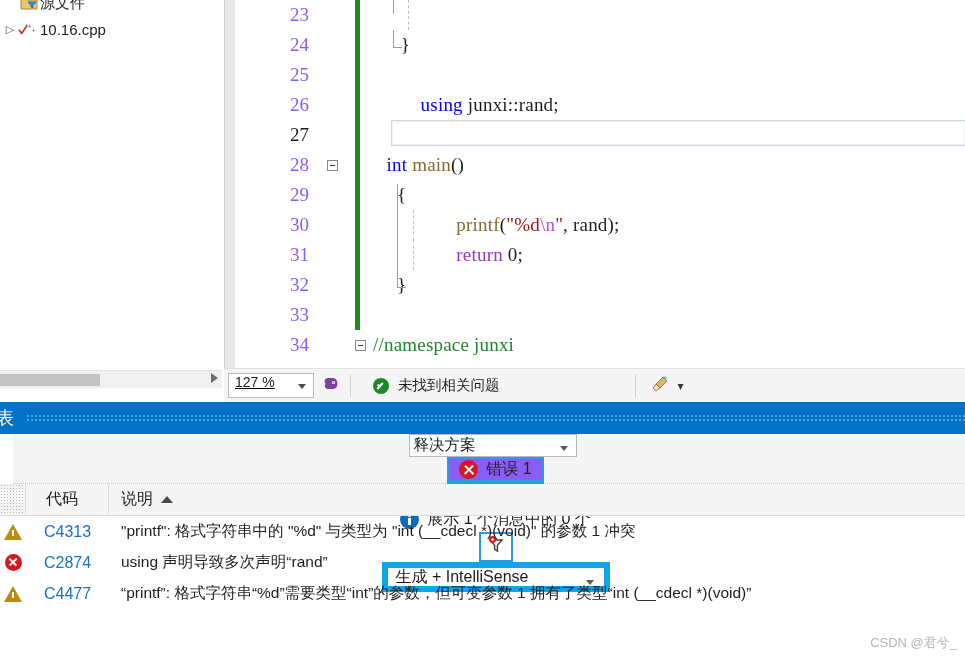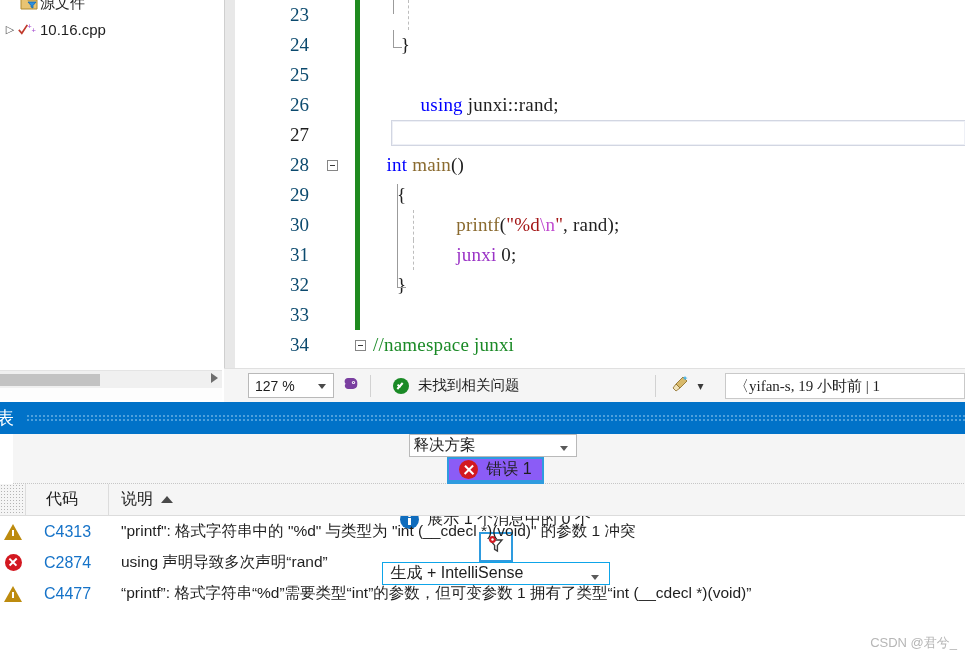--- a/index.html
+++ b/index.html
@@ -36,21 +36,21 @@
 
   
   #editor-pane {
     position: absolute; left: 224px; top: 0; width: 741px; height: 368px;
     background: #ffffff; border-left: 1px solid #cfcfcf;
   }
   #editor-gutter-bg { position:absolute; left:0; top:0; width:10px; height:368px; background:#e8e8e8; }
   .code-line { position: relative; height: 30px; display: flex; align-items: center; }
   .ln {
     width: 96px; flex: 0 0 96px; text-align: right; padding-right: 12px;
-    color: #0c4a6e; font-family: "Liberation Serif", serif; font-size: 19px;
+    color: #8b5cf6; font-family: "Liberation Serif", serif; font-size: 19px;
   }
   .fold {
     width: 22px; flex: 0 0 22px; display:flex; align-items:center; justify-content:center;
     color:#6e6e6e;
   }
   .foldbox {
     width: 11px; height: 11px; border: 1px solid #868686; background:#fff;
     position: relative;
   }
   .foldbox::before {
@@ -78,22 +78,22 @@
     background:#ffffff; border:1px solid #d2d6e2;
     box-shadow: inset 0 0 0 1px #eef0f6;
   }
 
   
   #editor-status {
     position:absolute; left:224px; top:368px; width:741px; height:34px;
     background:#f5f5f5; border-top:1px solid #e0e0e0; display:flex; align-items:center;
   }
   .zoom-combo {
-    margin-left:24px; width:86px; height:25px; background:#fff; border:1px solid #b9b9b9;
-    display:flex; align-items:center; position:relative;
+    margin-left:4px; width:86px; height:25px; background:#fff; border:1px solid #b9b9b9;
+    display:flex; position:relative;text-decoration:underline;
   }
   .zoom-combo .zv { font-size:14px; color:#1e1e1e; padding-left:6px; }
   .zoom-combo .caret { position:absolute; right:7px; top:10px; width:0;height:0;
     border-top:5px solid #4a4a4a; border-left:4px solid transparent; border-right:4px solid transparent;}
   .status-sep { width:1px; height:22px; background:#d2d2d2; margin:0 8px; }
   .status-text { font-size:14.5px; color:#1e1e1e; }
   .ok-circle { width:16px;height:16px;border-radius:50%;background:#1a8a26;position:relative; }
   .ok-circle::after{content:"";position:absolute;left:4px;top:7px;width:4px;height:2px;background:#fff;transform:rotate(45deg);}
   .ok-circle::before{content:"";position:absolute;left:6px;top:4px;width:2px;height:8px;background:#fff;transform:rotate(42deg);}
   .codelens-box {
@@ -131,21 +131,21 @@
   .err-icon::before{transform:rotate(45deg);} .err-icon::after{transform:rotate(-45deg);}
   .warn-icon { width:0;height:0;border-left:10px solid transparent;border-right:10px solid transparent;
     border-bottom:18px solid #bd8b0e; position:relative; flex:0 0 20px;}
   .warn-icon::after{content:"";position:absolute;left:-1.2px;top:6px;width:2.4px;height:7px;background:#fff;}
   .info-icon { width:19px;height:19px;border-radius:50%;background:#0f6cbd;position:relative;flex:0 0 19px;}
   .info-icon::before{content:"";position:absolute;left:8.2px;top:4px;width:2.6px;height:2.6px;background:#fff;border-radius:50%;}
   .info-icon::after{content:"";position:absolute;left:8.2px;top:8.2px;width:2.6px;height:7px;background:#fff;}
   .filter-btn { width:34px;height:34px;border:2px solid #2e9bdf;background:#fff;
     display:flex;align-items:center;justify-content:center; position:relative;}
   .build-combo {
-    width:228px; height:30px; background:#fff; border:1px solid #0ea5e9;
+    width:228px; height:30px; background:#fff; border:6px solid #0ea5e9;
     display:flex; align-items:center; position:relative;
   }
   .build-combo .bv { font-size:16px; color:#1e1e1e; padding-left:8px; }
   .build-combo .caret { position:absolute; right:10px; top:12px; width:0;height:0;
     border-top:5px solid #5a5a5a; border-left:4px solid transparent; border-right:4px solid transparent;}
 
   
   #el-header { position:absolute; left:0; top:82px; width:965px; height:32px;
     background:#f5f5f5; border-bottom:1px solid #dcdcdc; display:flex; align-items:center; }
   #el-header .gripcell { width:26px; flex:0 0 26px; height:100%; border-right:1px solid #dcdcdc;
@@ -280,21 +280,21 @@
       </span>
     </div>
 
     <div class="code-line">
       <span class="ln">31</span>
       <span class="fold"></span>
       <span class="changebar"></span>
       <span class="brace-bracket" style="left:172px; top:0; height:30px;"></span>
       <span class="blk-guide" style="left:188px;"></span>
       <span class="codetext" style="padding-left:44px;">
-        <span>      </span><span class="ctl">junxi</span><span> 0;</span>
+        <span>      </span><span class="ctl">return</span><span> 0;</span>
       </span>
     </div>
 
     <div class="code-line">
       <span class="ln">32</span>
       <span class="fold"></span>
       <span class="changebar"></span>
       <span class="brace-bracket" style="left:172px; top:0; height:18px; border-bottom:1px solid #9b9b9b;"></span>
       <span class="codetext" style="padding-left:44px;">  }</span>
     </div>
@@ -342,23 +342,20 @@
 
     <span style="margin-left:6px;">
       <svg width="22" height="20" viewBox="0 0 22 20">
         <path d="M13 3 L17 7 L10 14 L6 10 Z" fill="#d8b96a" stroke="#8a6a22" stroke-width="0.8"></path>
         <path d="M6 10 L10 14 L6 17 L3 14 Z" fill="#f0e2b8" stroke="#8a6a22" stroke-width="0.8"></path>
         <path d="M15 2l1 1.5L17.6 4 16 4.8 15 6.3 14.2 4.8 12.6 4 14.2 3.3z" fill="#4bb4e6"></path>
       </svg>
     </span>
     <span style="margin-left:6px; font-size:12px; color:#3a3a3a;">▾</span>
 
-    <div class="codelens-box">
-      <span>〈yifan-s, 19 小时前 | 1</span>
-    </div>
   </div>
 
   <div id="error-list">
 
     <div id="el-titlebar">
       <span class="el-title">表</span>
       <span class="gripdots"></span>
     </div>
 
     <div id="el-toolbar">

